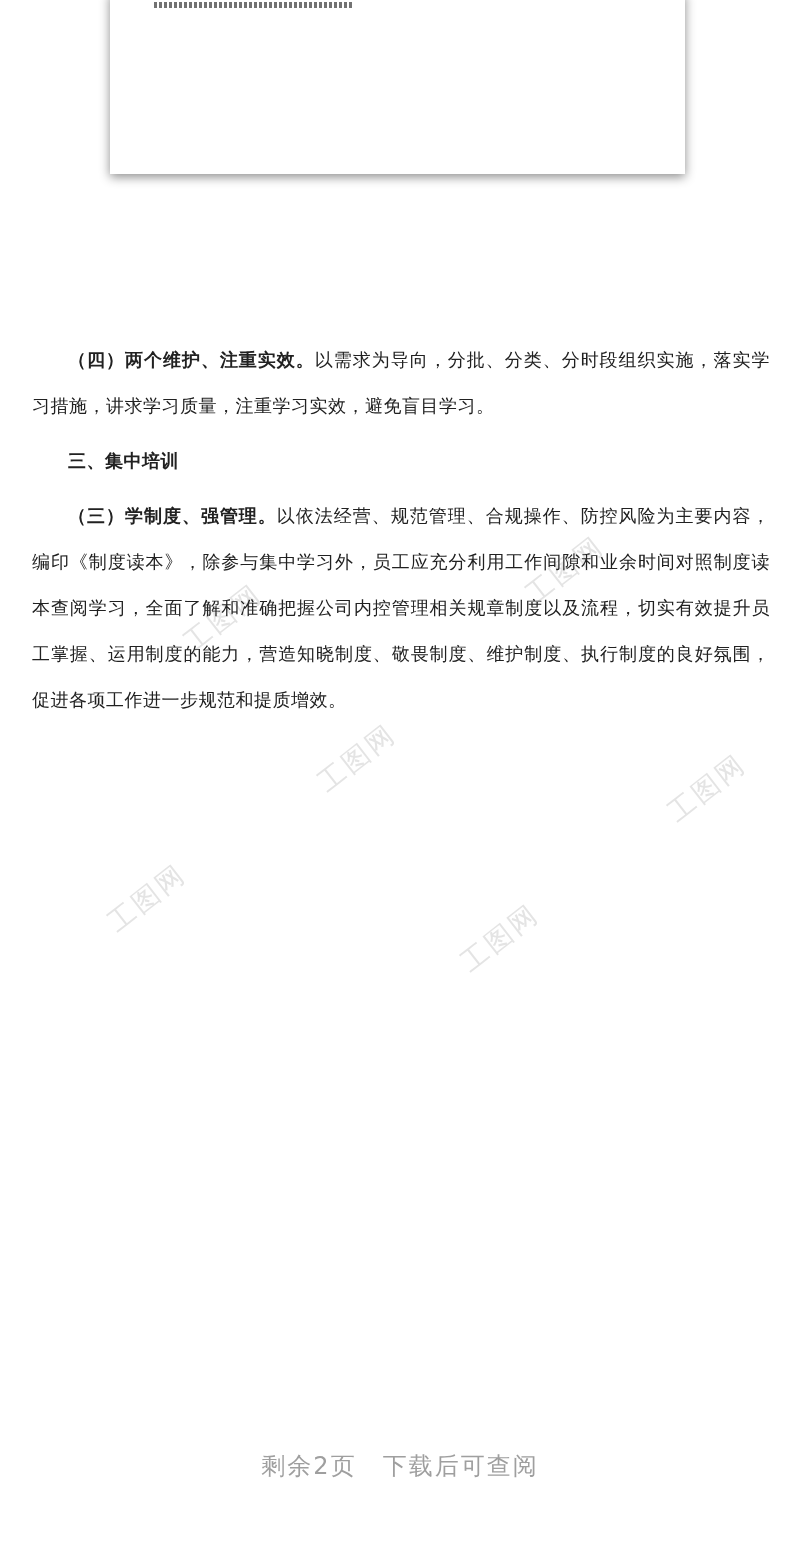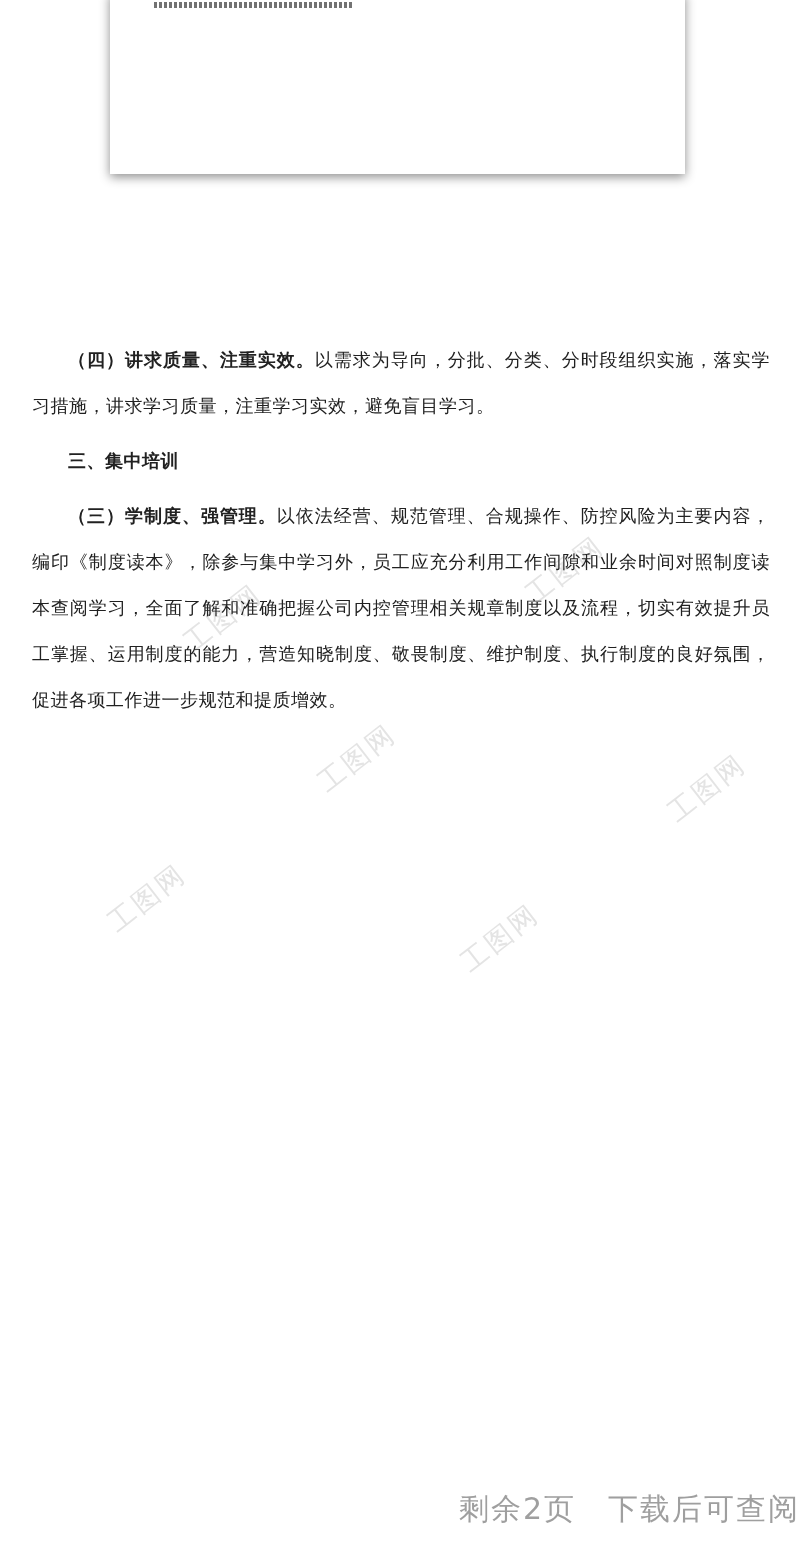--- a/index.html
+++ b/index.html
@@ -67,26 +67,25 @@
     color: #e4e4e4;
     white-space: nowrap;
   }
 
   
   .remaining {
     position: absolute;
     left: 0;
     top: 1450px;
     width: 100%;
-    text-align: right;
+    text-align: center;
     font-family: "DejaVu Sans", sans-serif;
-    font-size: 30px;
+    font-size: 24px;
     letter-spacing: 2px;
     color: #9f9f9f;
-    margin-top: 39px;
   }
 </style>
 </head>
 <body>
 
 <div>
 
   <div class="prev-page-card">
     <div class="tiny-text-fragment"></div>
   </div>
@@ -94,20 +93,20 @@
   <div class="watermark-layer">
     <span class="wm" style="left:520px; top:552px;">工图网</span>
     <span class="wm" style="left:178px; top:600px;">工图网</span>
     <span class="wm" style="left:312px; top:740px;">工图网</span>
     <span class="wm" style="left:662px; top:770px;">工图网</span>
     <span class="wm" style="left:102px; top:880px;">工图网</span>
     <span class="wm" style="left:455px; top:920px;">工图网</span>
   </div>
 
   <div class="doc-body">
-    <p class="para"><span class="lead">（四）讲求质量、注重实效。</span><span>以需求为导向，分批、分类、分时段组织实施，落实学习措施，讲求学习质量，注重学习实效，避免盲目学习。</span></p>
+    <p class="para"><span class="lead">（四）两个维护、注重实效。</span><span>以需求为导向，分批、分类、分时段组织实施，落实学习措施，讲求学习质量，注重学习实效，避免盲目学习。</span></p>
     <p class="para"><span class="lead">三、集中培训</span><span></span></p>
     <p class="para"><span class="lead">（三）学制度、强管理。</span><span>以依法经营、规范管理、合规操作、防控风险为主要内容，编印《制度读本》，除参与集中学习外，员工应充分利用工作间隙和业余时间对照制度读本查阅学习，全面了解和准确把握公司内控管理相关规章制度以及流程，切实有效提升员工掌握、运用制度的能力，营造知晓制度、敬畏制度、维护制度、执行制度的良好氛围，促进各项工作进一步规范和提质增效。</span></p>
   </div>
 
   <div class="remaining">剩余2页　下载后可查阅</div>
 
 </div>
 
 </body></html>

